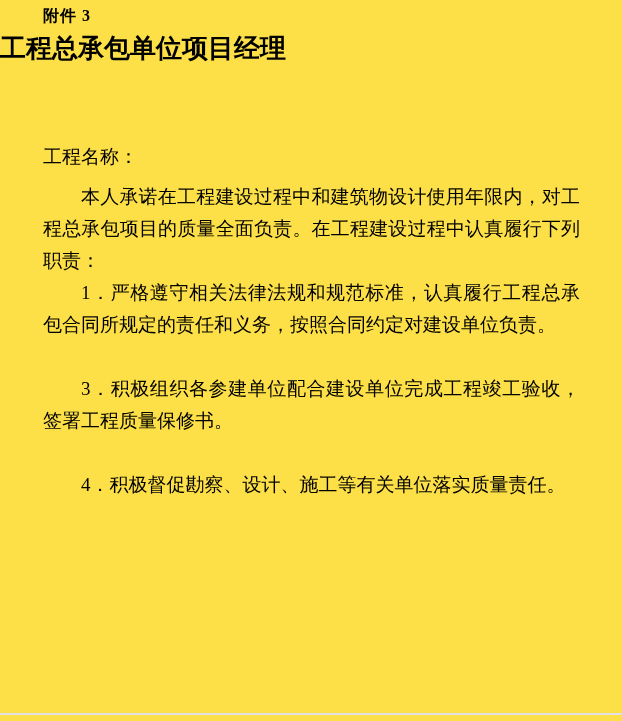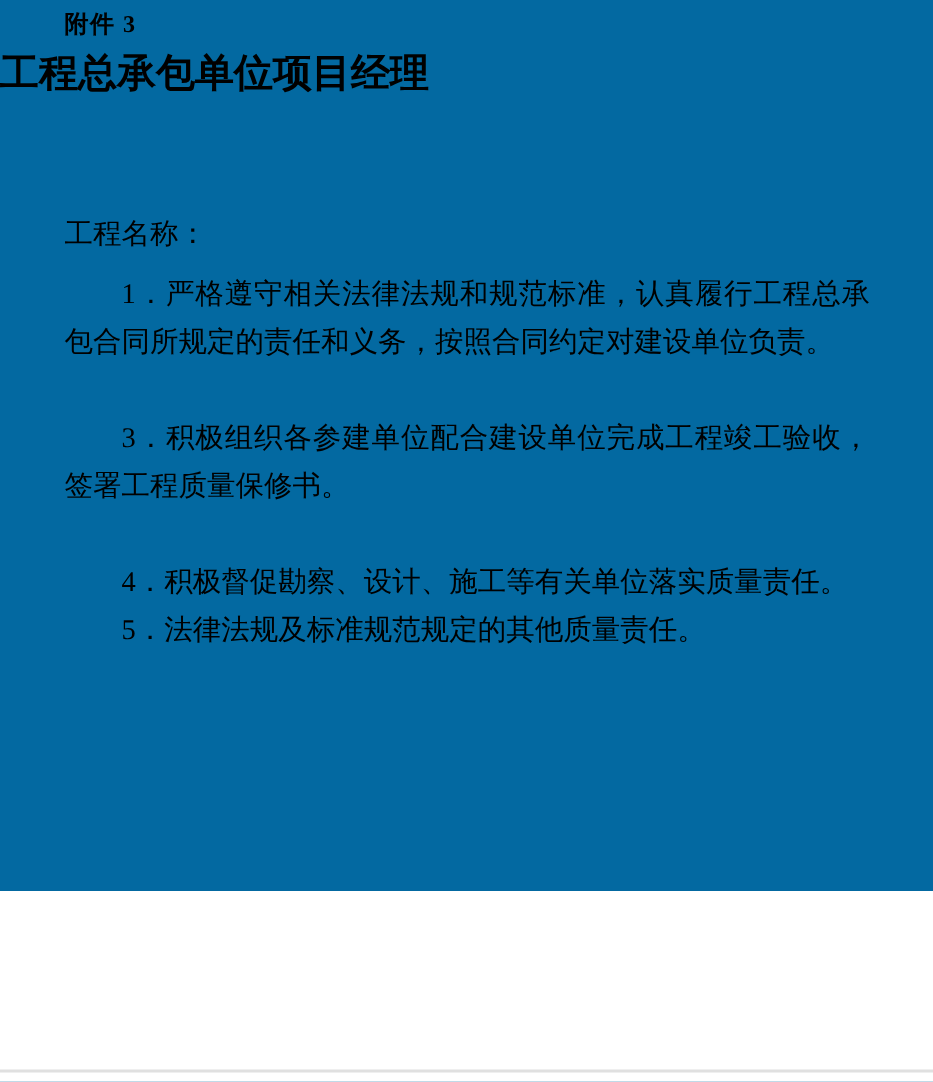--- a/index.html
+++ b/index.html
@@ -10,22 +10,22 @@
   body {
     width: 622px;
     height: 721px;
     overflow: hidden;
     font-family: "Liberation Serif", "DejaVu Serif", serif;
     color: #000000;
   }
   .page {
     position: relative;
     width: 622px;
-    height: 594px;
-    background: #0369a1;
+    height: 721px;
+    background: #fde047;
   }
   .attachment-label {
     position: absolute;
     top: 6px;
     left: 43px;
     font-size: 16px;
     font-weight: bold;
     letter-spacing: 1px;
     white-space: pre;
   }
@@ -76,27 +76,27 @@
 
   <div class="attachment-label">附件 3</div>
 
   <div class="doc-title">
     <div>工程总承包单位项目经理</div>
   </div>
 
   <div class="doc-body">
     <p class="no-indent">工程名称：</p>
 
+    <p>本人承诺在工程建设过程中和建筑物设计使用年限内，对工程总承包项目的质量全面负责。在工程建设过程中认真履行下列职责：</p>
 
     <p>1．严格遵守相关法律法规和规范标准，认真履行工程总承包合同所规定的责任和义务，按照合同约定对建设单位负责。</p>
 
 
     <p class="gap-before">3．积极组织各参建单位配合建设单位完成工程竣工验收，签署工程质量保修书。</p>
 
     <p class="gap-before">4．积极督促勘察、设计、施工等有关单位落实质量责任。</p>
 
-    <p>5．法律法规及标准规范规定的其他质量责任。</p>
 
   </div>
 
   <div class="bottom-divider"></div>
 
 </div>
 
 </body></html>

